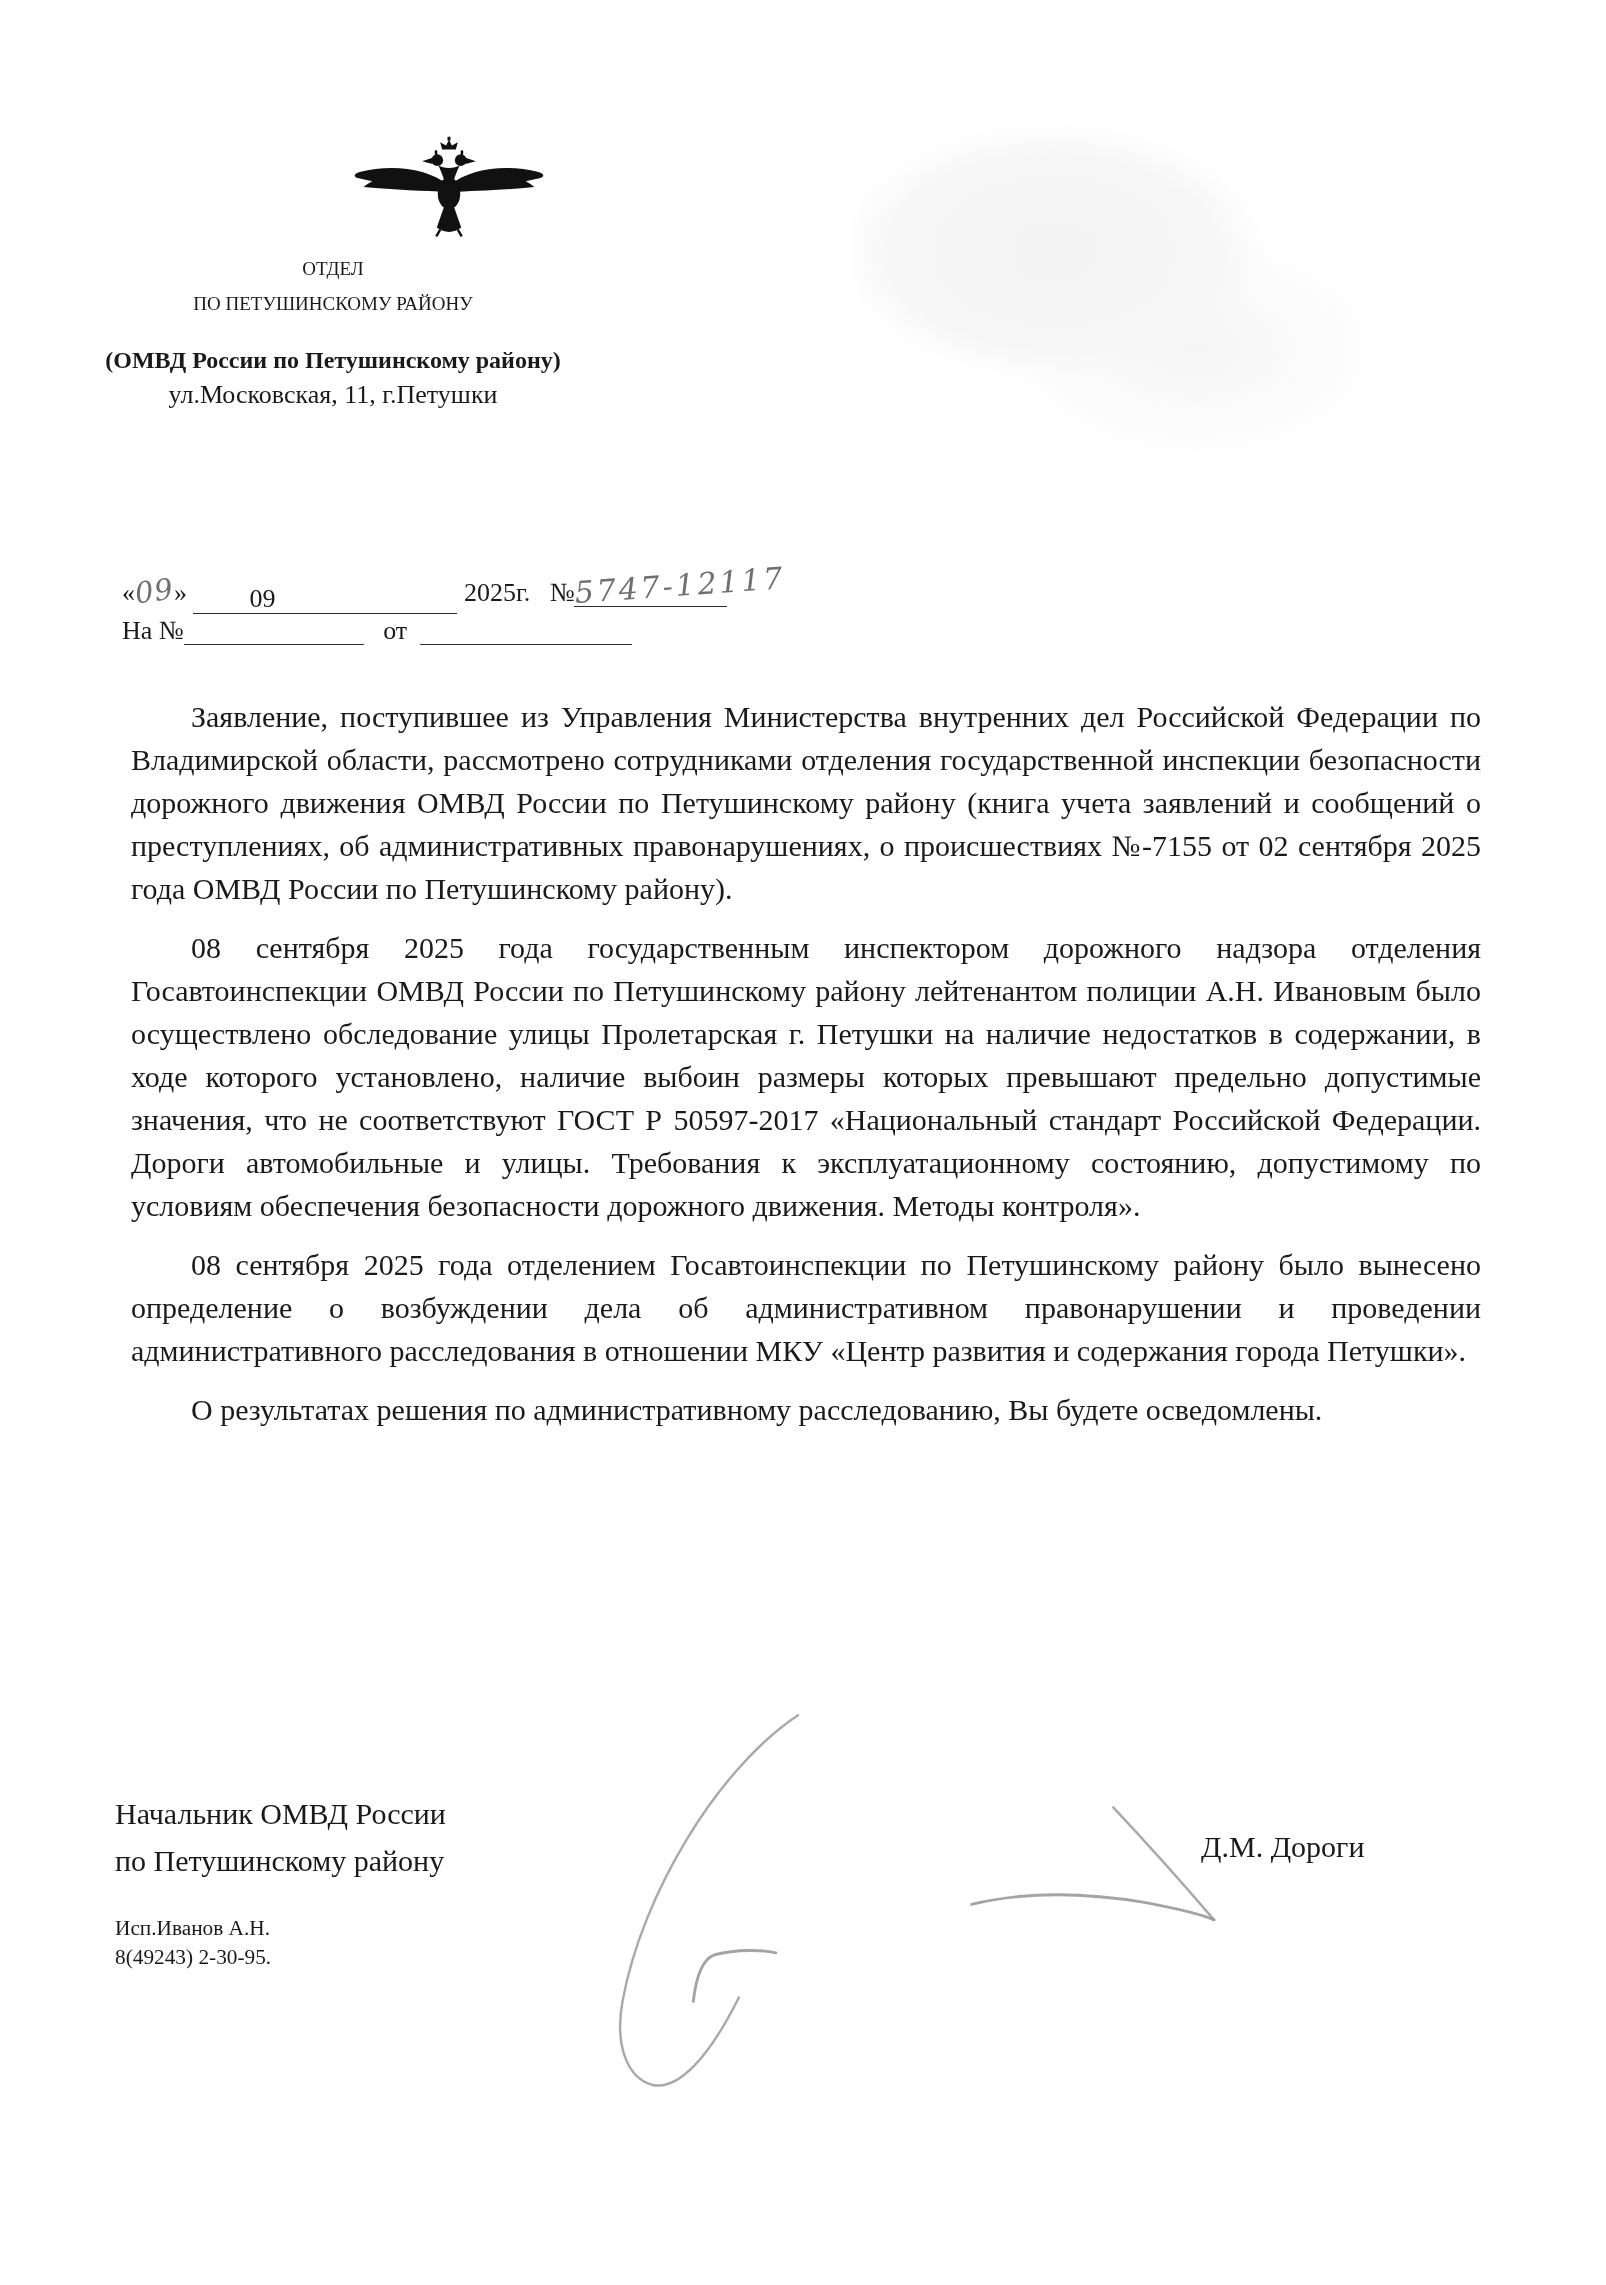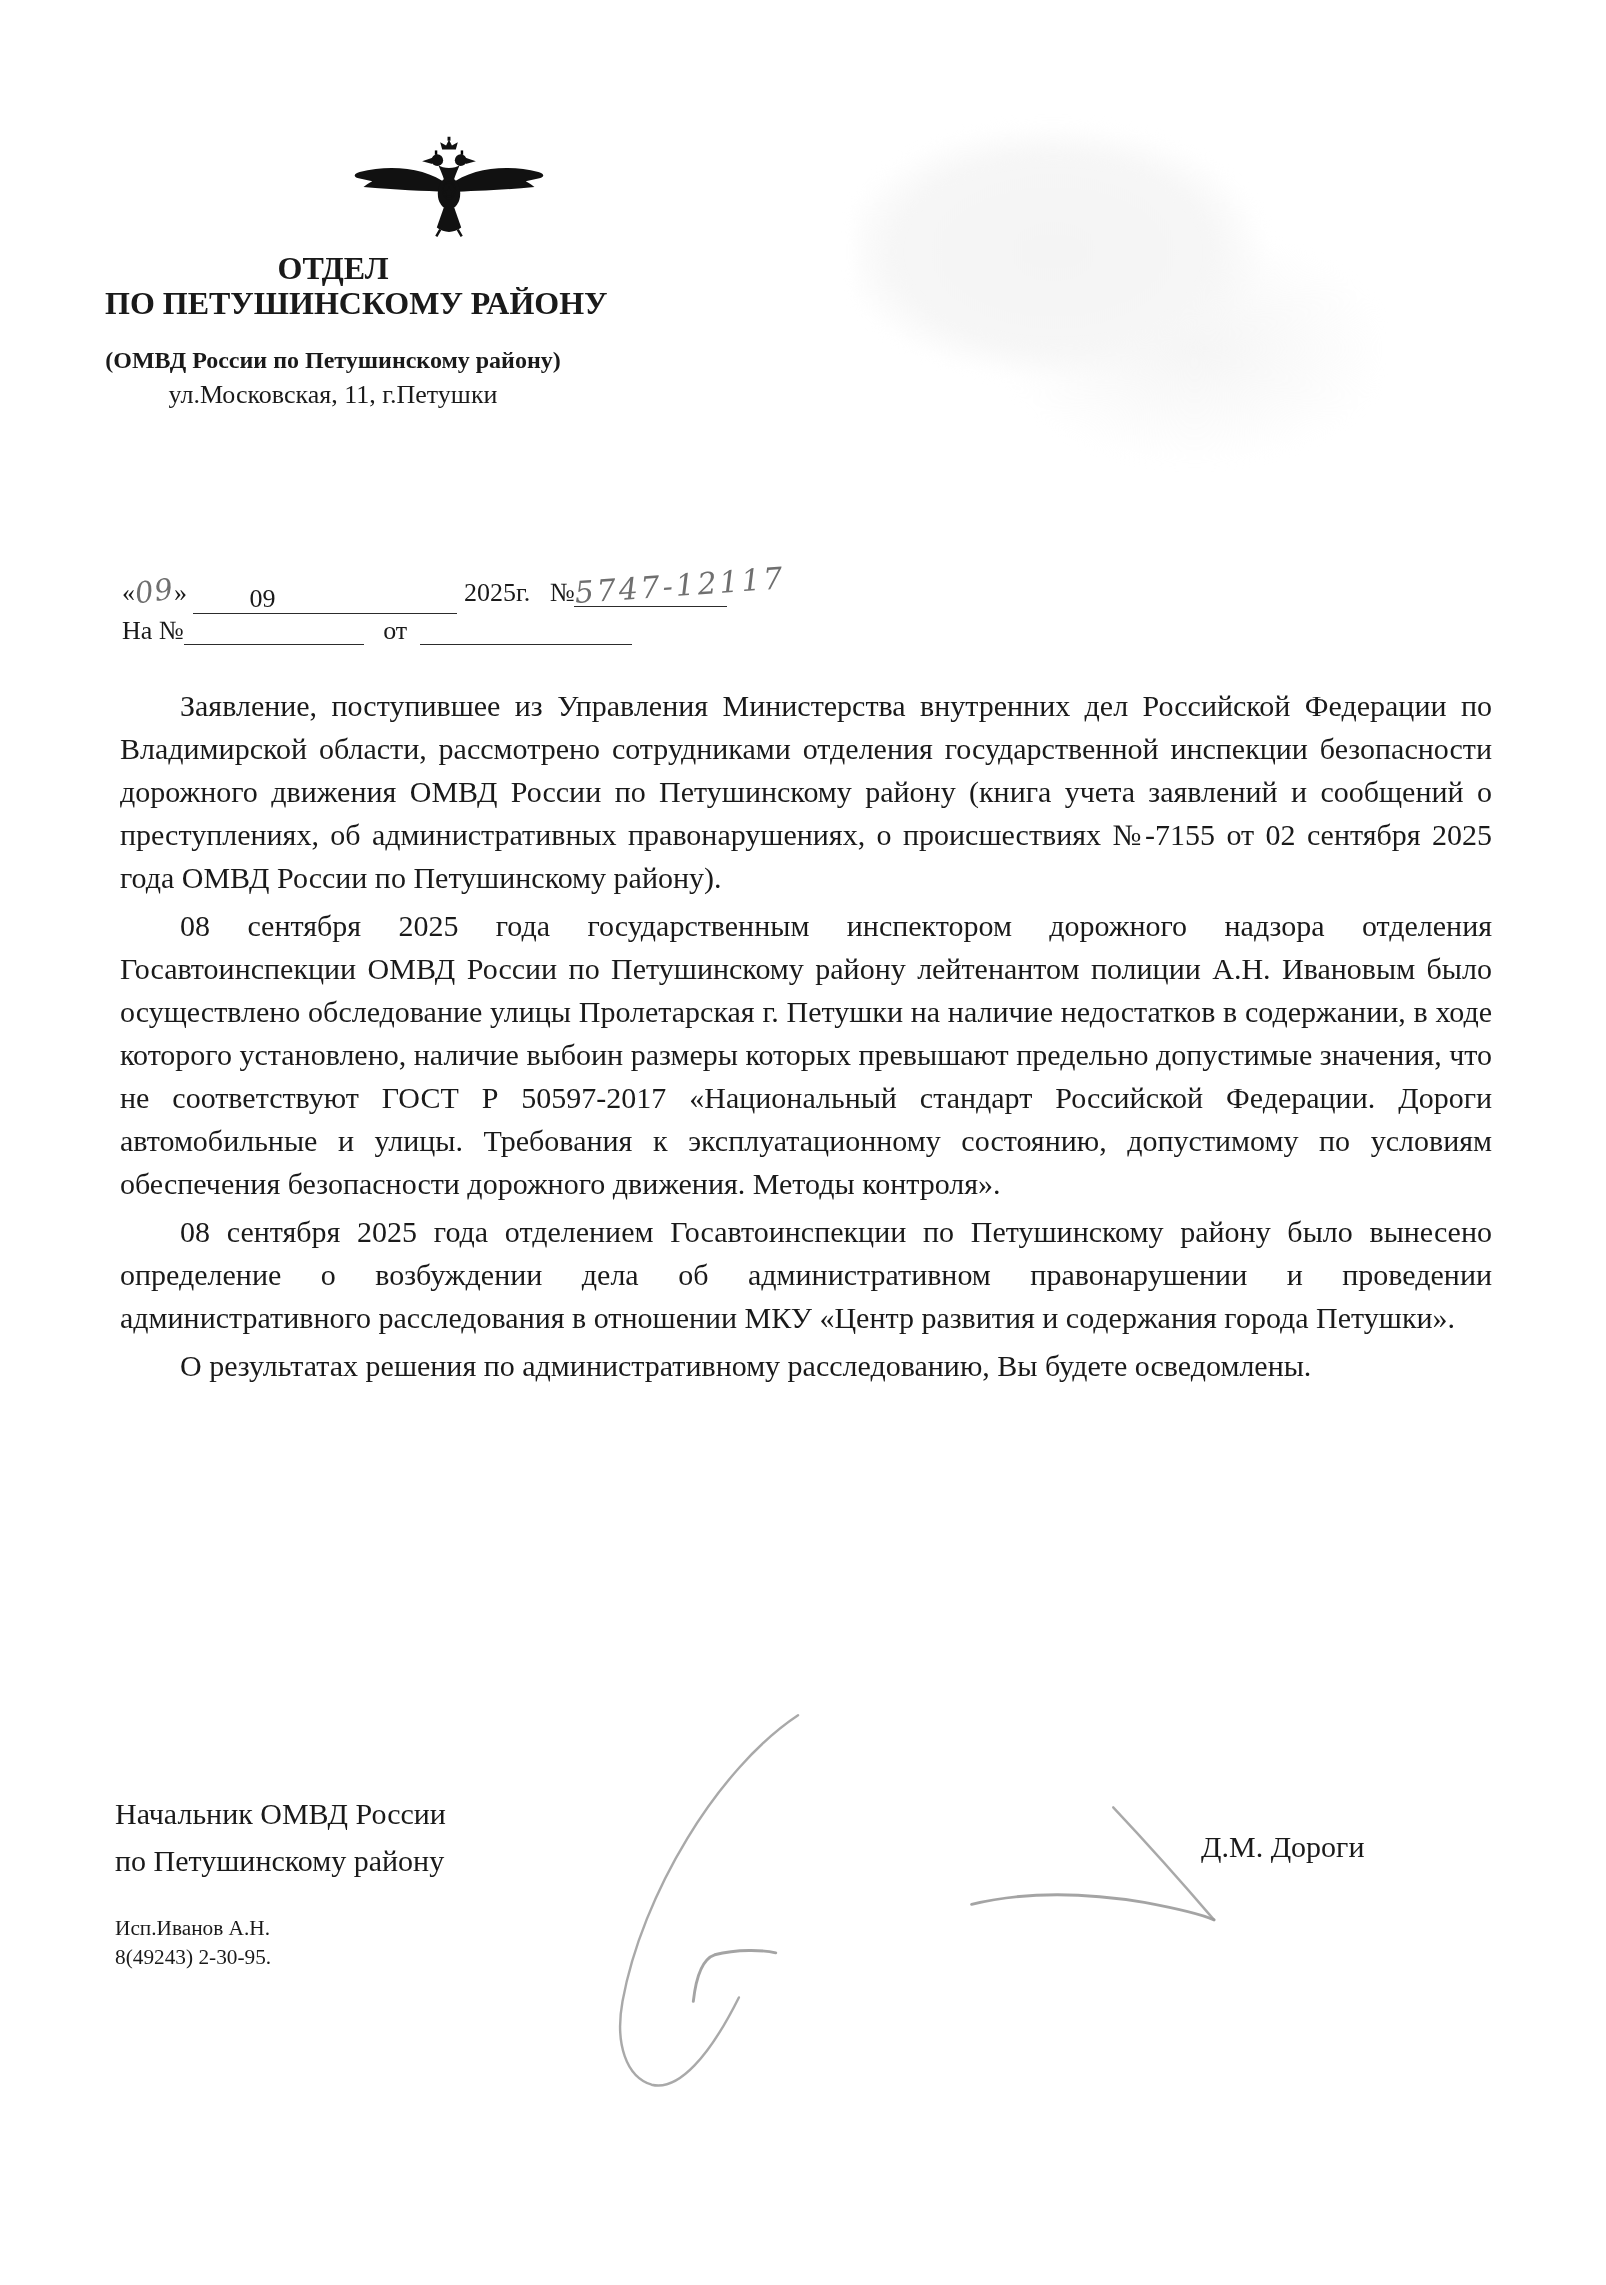--- a/index.html
+++ b/index.html
@@ -15,21 +15,21 @@
       radial-gradient(ellipse 55% 48% at 38% 35%, #f4f4f4 0%, #f6f6f6 55%, rgba(246,246,246,0) 75%),
       radial-gradient(ellipse 52% 45% at 65% 62%, #f5f5f5 0%, rgba(246,246,246,0) 72%);
     filter:blur(5.8px);
   }
   .letterhead{
     position:absolute;left:105px;top:136px;width:456px;text-align:center;
   }
   .emblem-wrap{width:210px;height:107px;margin-left:239px;margin-bottom:7.8px;}
   .lh-line{white-space:nowrap;}
   .lh-org1{font-size:25px;font-weight:bold;line-height:33px;}
-  .lh-org-big{font-size:32px;font-weight:bold;line-height:35px;}
+  .lh-org-big{font-size:19px;font-weight:normal;line-height:35px;}
   .lh-short{font-size:24px;font-weight:bold;line-height:33px;margin-top:23px;}
   .lh-addr{font-size:26px;line-height:35px;}
   .date-row{
     position:absolute;left:122px;top:574px;width:737px;font-size:26px;white-space:nowrap;
   }
   .ref-row{
     position:absolute;left:122px;top:615px;width:679px;font-size:26px;white-space:nowrap;
   }
   .blank{
     display:inline-block;border-bottom:1.9px solid #2c2c2c;height:29px;vertical-align:-5.8px;
@@ -46,21 +46,21 @@
     display:inline-block;font-size:29px;letter-spacing:1px;transform:rotate(-8deg);
   }
   .hand-num{
     position:absolute;left:1.9px;bottom:-3.9px;font-size:30px;letter-spacing:2.9px;
     white-space:nowrap;transform:rotate(-4deg);transform-origin:left bottom;
   }
   .body-text{
     position:absolute;left:115px;top:679px;width:1382px;
     font-size:30px;line-height:43px;text-align:justify;
   }
-  .body-text p{margin:5px;text-indent:60px;}
+  .body-text p{margin:16px;text-indent:60px;}
   .sig-block{
     position:absolute;left:115px;top:1790px;font-size:30px;line-height:47px;white-space:nowrap;
   }
   .sig-name{
     position:absolute;left:1201px;top:1830px;font-size:30px;white-space:nowrap;
   }
   .exec-block{
     position:absolute;left:115px;top:1914px;font-size:21.3px;line-height:29px;white-space:nowrap;
   }
   .signature-svg{position:absolute;left:543px;top:1650px;}

